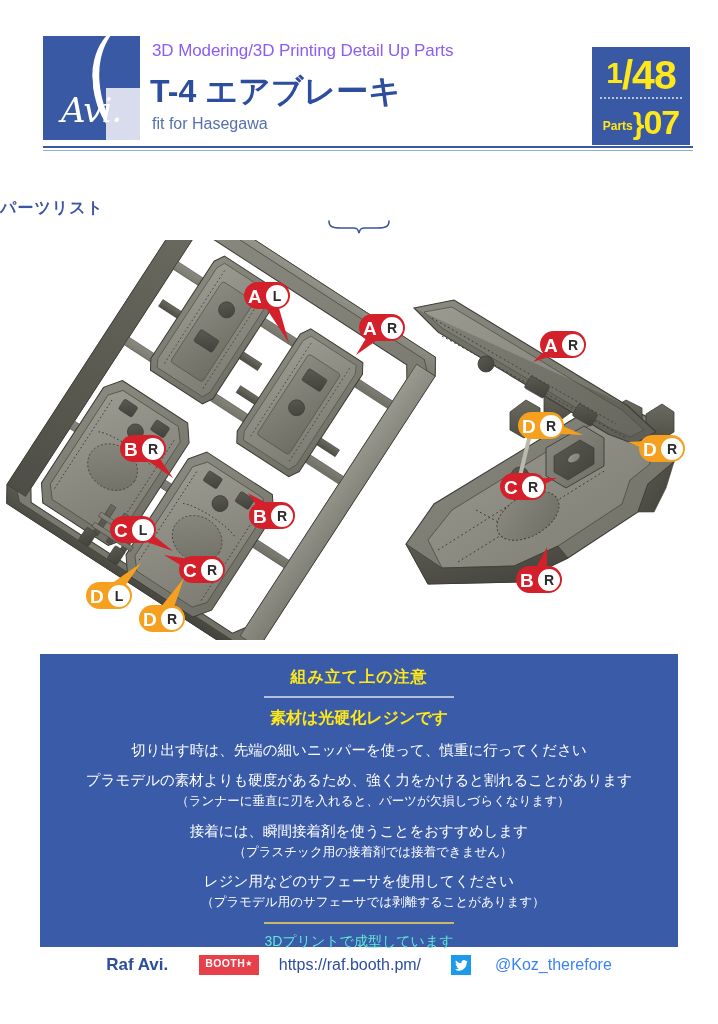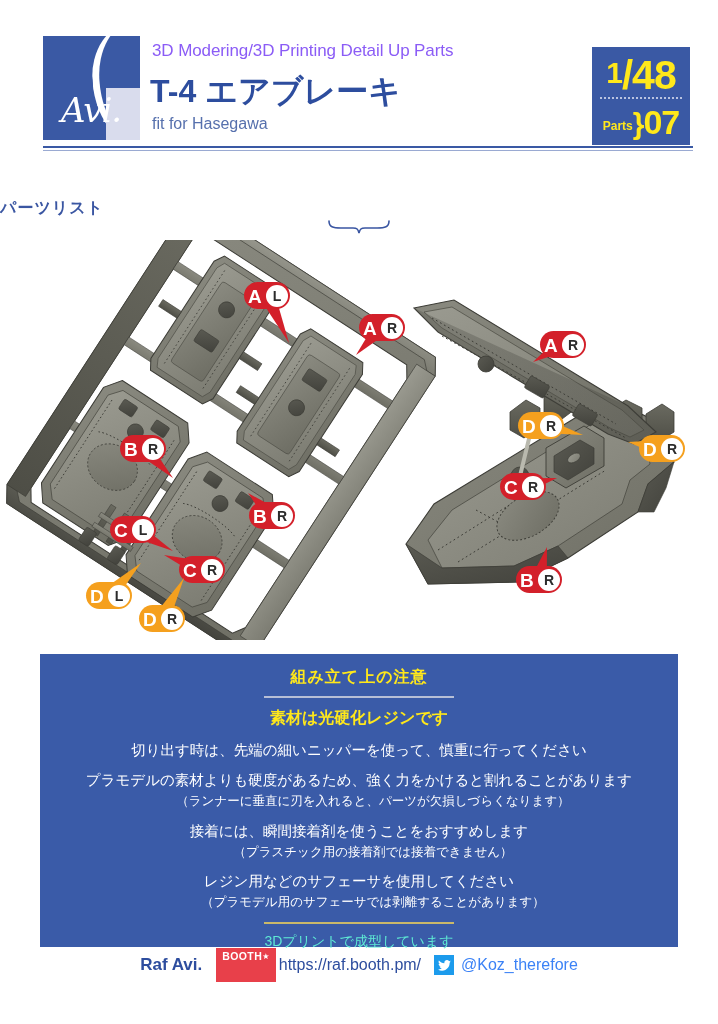--- a/index.html
+++ b/index.html
@@ -269,35 +269,35 @@
   .footer {
     position: absolute;
     left: 0; top: 952px;
     width: 718px;
     height: 40px;
   }
   .footer-inner {
     display: flex;
     align-items: center;
     justify-content: center;
-    gap: 7px;
+    gap: 24px;
     height: 26px;
   }
   .footer-brand {
     font-size: 17px;
     font-weight: bold;
     color: #2d4d9e;
     margin-right: 7px;
   }
   .booth-badge {
     background: #e8404a;
     color: #ffffff;
     font-size: 10.5px;
     font-weight: bold;
-    padding: 3px 6px 20px 6px;
+    padding: 3px 6px 7px 6px;
     letter-spacing: 0.4px;
     line-height: 1;
     white-space: nowrap;
   }
   .booth-badge .dot { font-size: 8px; vertical-align: 1px; }
   .footer-url {
     font-size: 16px;
     color: #2d4d9e;
     margin-left: -4px;
   }

